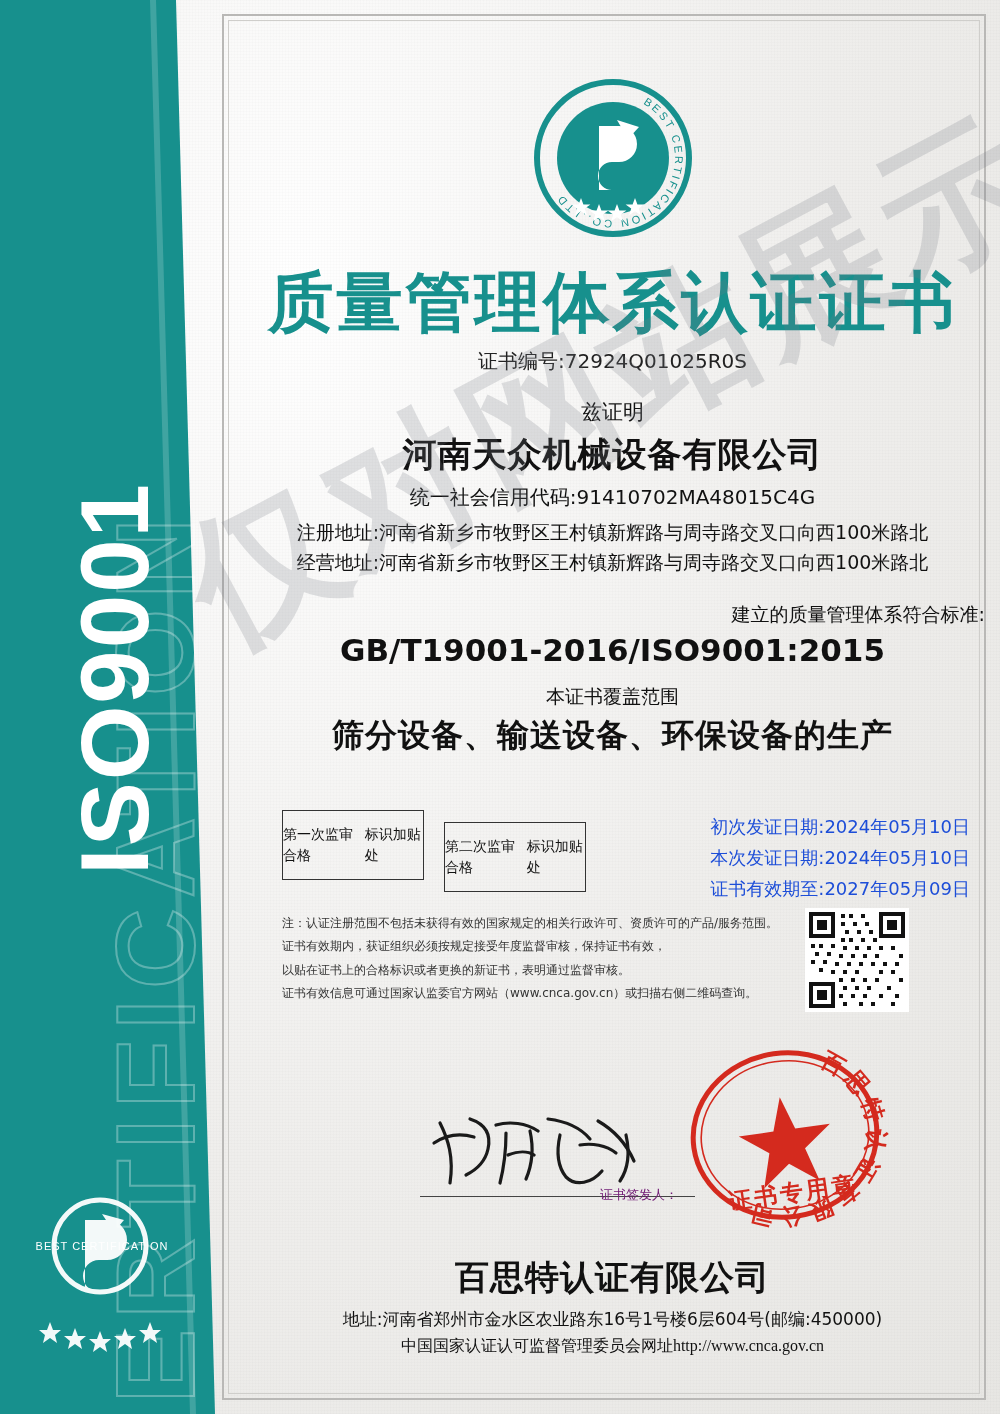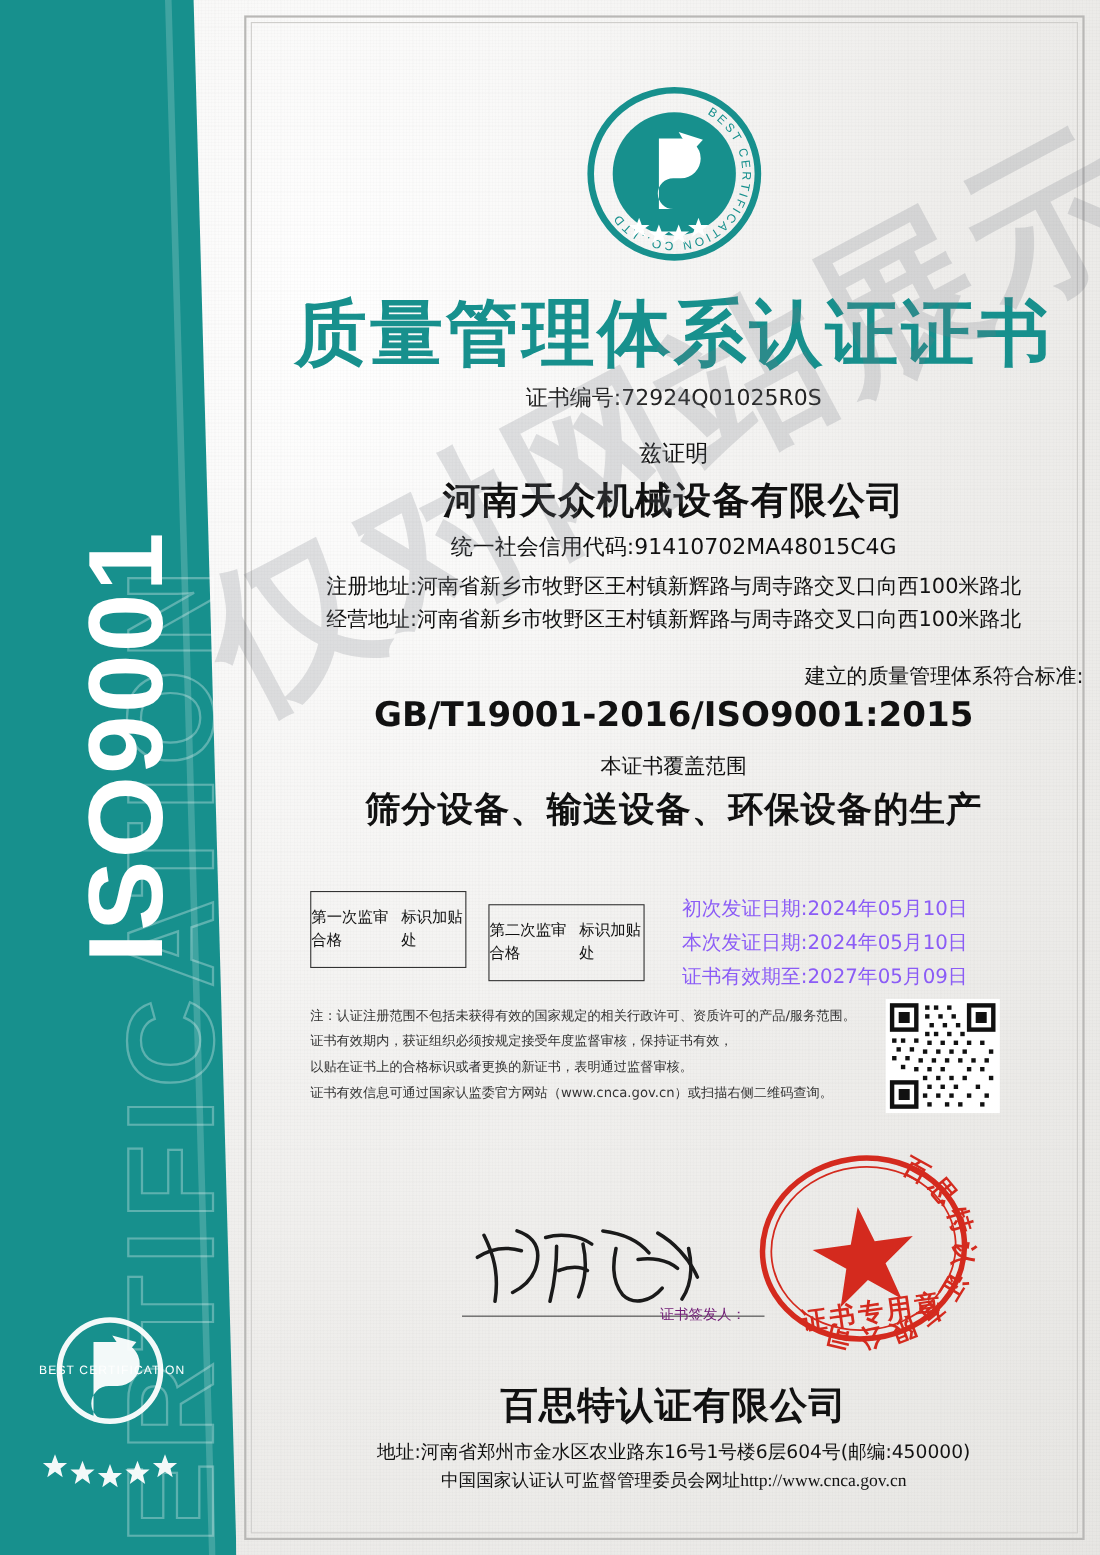--- a/index.html
+++ b/index.html
@@ -279,22 +279,23 @@
     font-family: "DejaVu Sans", sans-serif;
   }
   .surv-box.b1 { left: 42px; }
   .surv-box.b2 { left: 204px; margin-top: 12px; }
 
   .dates {
     position: absolute;
     top: 812px;
     left: 380px;
     width: 350px;
+    text-align: right;
     font-size: 18px;
-    color: #8b5cf6;
+    color: #1d4ed8;
     line-height: 1.72;
     font-family: "DejaVu Sans", sans-serif;
   }
 
   .notes {
     position: absolute;
     top: 912px;
     left: 42px;
     width: 500px;
     font-size: 12px;

